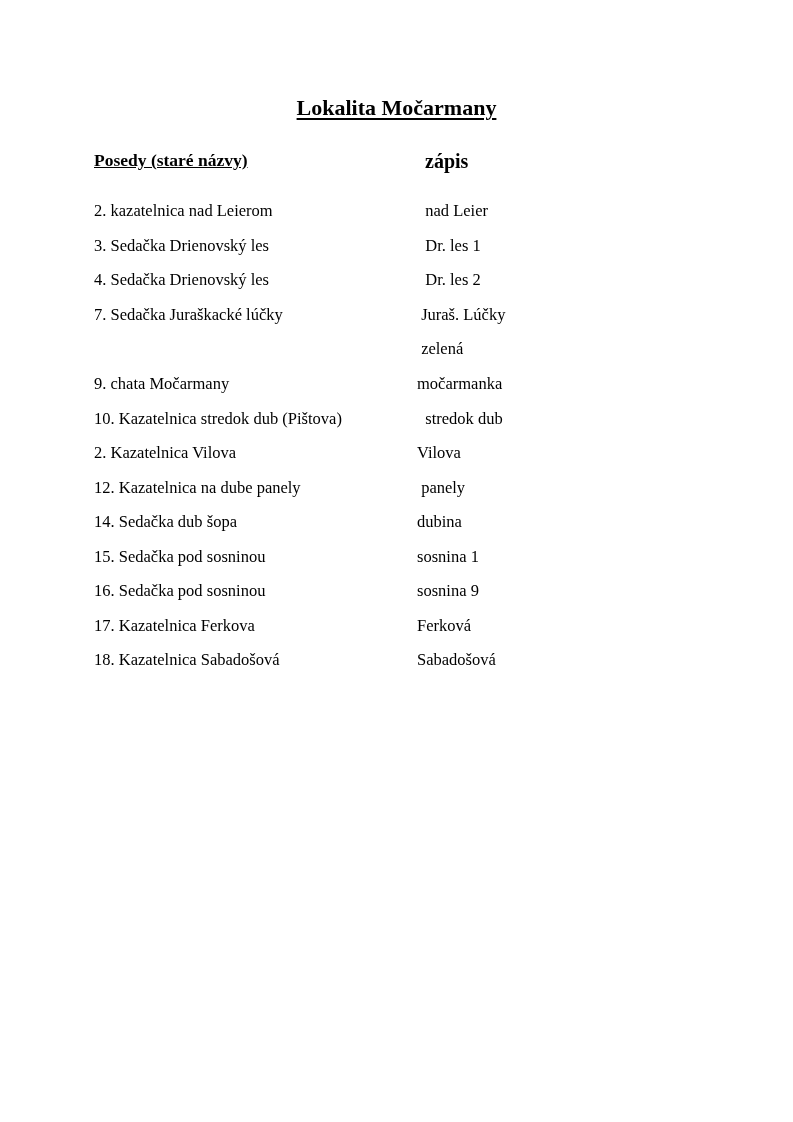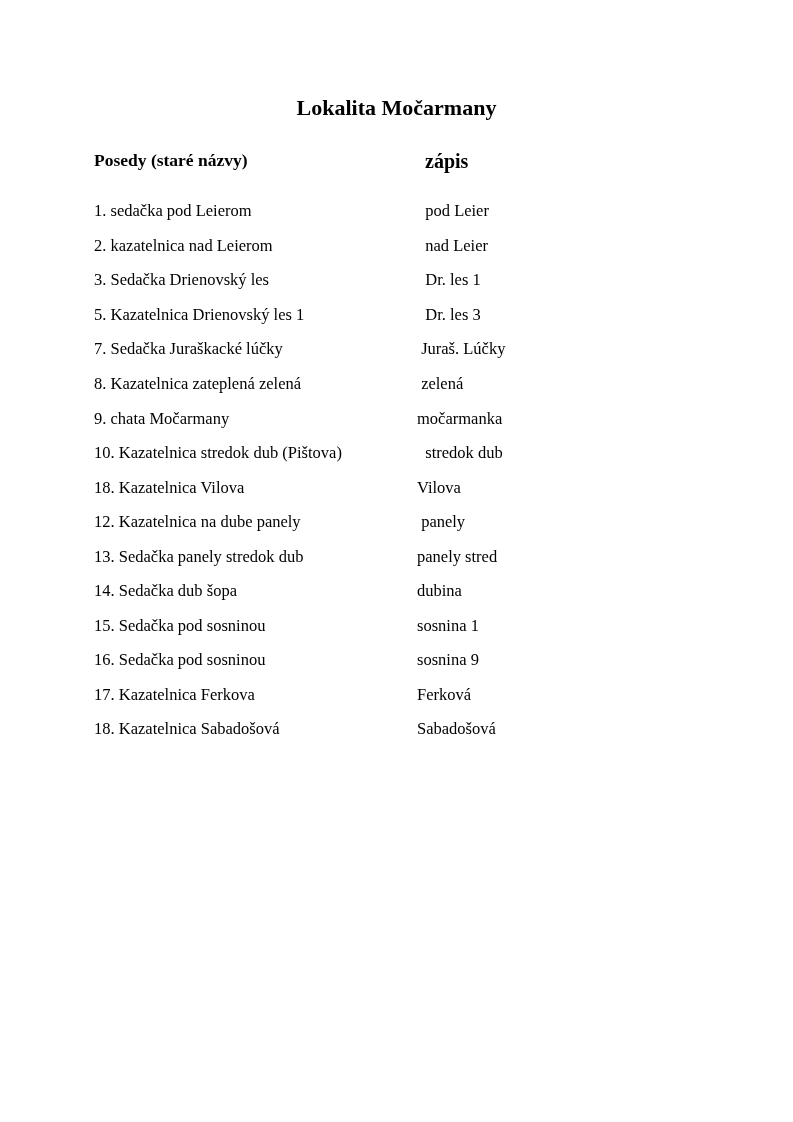--- a/index.html
+++ b/index.html
@@ -18,36 +18,38 @@
     overflow: hidden;
   }
   .doc-title {
     position: absolute;
     top: 95px;
     left: 0;
     width: 100%;
     text-align: center;
     font-size: 22px;
     font-weight: bold;
+    text-decoration: underline;
     text-underline-offset: 3px;
     text-decoration-thickness: 2px;
   }
   .col-headers {
     position: absolute;
     top: 150px;
     left: 0;
     right: 0;
     height: 22px;
   }
   .col-headers .h1 {
     position: absolute;
     left: 94px;
     font-size: 17.5px;
     font-weight: bold;
     white-space: pre;
+    text-decoration: underline;
   }
   .col-headers .h2 {
     position: absolute;
     left: 425px;
     font-size: 20px;
     font-weight: bold;
     white-space: pre;
   }
   .rows {
     position: absolute;
@@ -75,76 +77,67 @@
 <div class="page">
 
   <div class="doc-title">Lokalita Močarmany</div>
 
   <div class="col-headers">
     <span class="h1">Posedy (staré názvy)</span>
     <span class="h2">zápis</span>
   </div>
 
   <div class="rows">
-    <div class="row">
-      <span class="c1">1. sedačka pod Leierom</span>
-      <span class="c2">  pod Leier</span>
-    </div>
 
     <div class="row">
       <span class="c1">2. kazatelnica nad Leierom</span>
       <span class="c2">  nad Leier</span>
     </div>
 
     <div class="row">
       <span class="c1">3. Sedačka Drienovský les</span>
       <span class="c2">  Dr. les 1</span>
     </div>
 
+    <div class="row">
+      <span class="c1">4. Sedačka Drienovský les</span>
+      <span class="c2">  Dr. les 2</span>
+    </div>
 
-    <div class="row">
-      <span class="c1">5. Kazatelnica Drienovský les 1</span>
-      <span class="c2">  Dr. les 3</span>
-    </div>
 
 
     <div class="row">
       <span class="c1">7. Sedačka Juraškacké lúčky</span>
       <span class="c2"> Juraš. Lúčky</span>
     </div>
 
     <div class="row">
-      <span class="c1">8. Kazatelnica zateplená zelená</span>
       <span class="c2"> zelená</span>
     </div>
 
     <div class="row">
       <span class="c1">9. chata Močarmany</span>
       <span class="c2">močarmanka</span>
     </div>
 
     <div class="row">
       <span class="c1">10. Kazatelnica stredok dub (Pištova)</span>
       <span class="c2">  stredok dub</span>
     </div>
 
     <div class="row">
-      <span class="c1">18. Kazatelnica Vilova</span>
+      <span class="c1">2. Kazatelnica Vilova</span>
       <span class="c2">Vilova</span>
     </div>
 
     <div class="row">
       <span class="c1">12. Kazatelnica na dube panely</span>
       <span class="c2"> panely</span>
     </div>
 
-    <div class="row">
-      <span class="c1">13. Sedačka panely stredok dub</span>
-      <span class="c2">panely stred</span>
-    </div>
 
     <div class="row">
       <span class="c1">14. Sedačka dub šopa</span>
       <span class="c2">dubina</span>
     </div>
 
     <div class="row">
       <span class="c1">15. Sedačka pod sosninou</span>
       <span class="c2">sosnina 1</span>
     </div>

